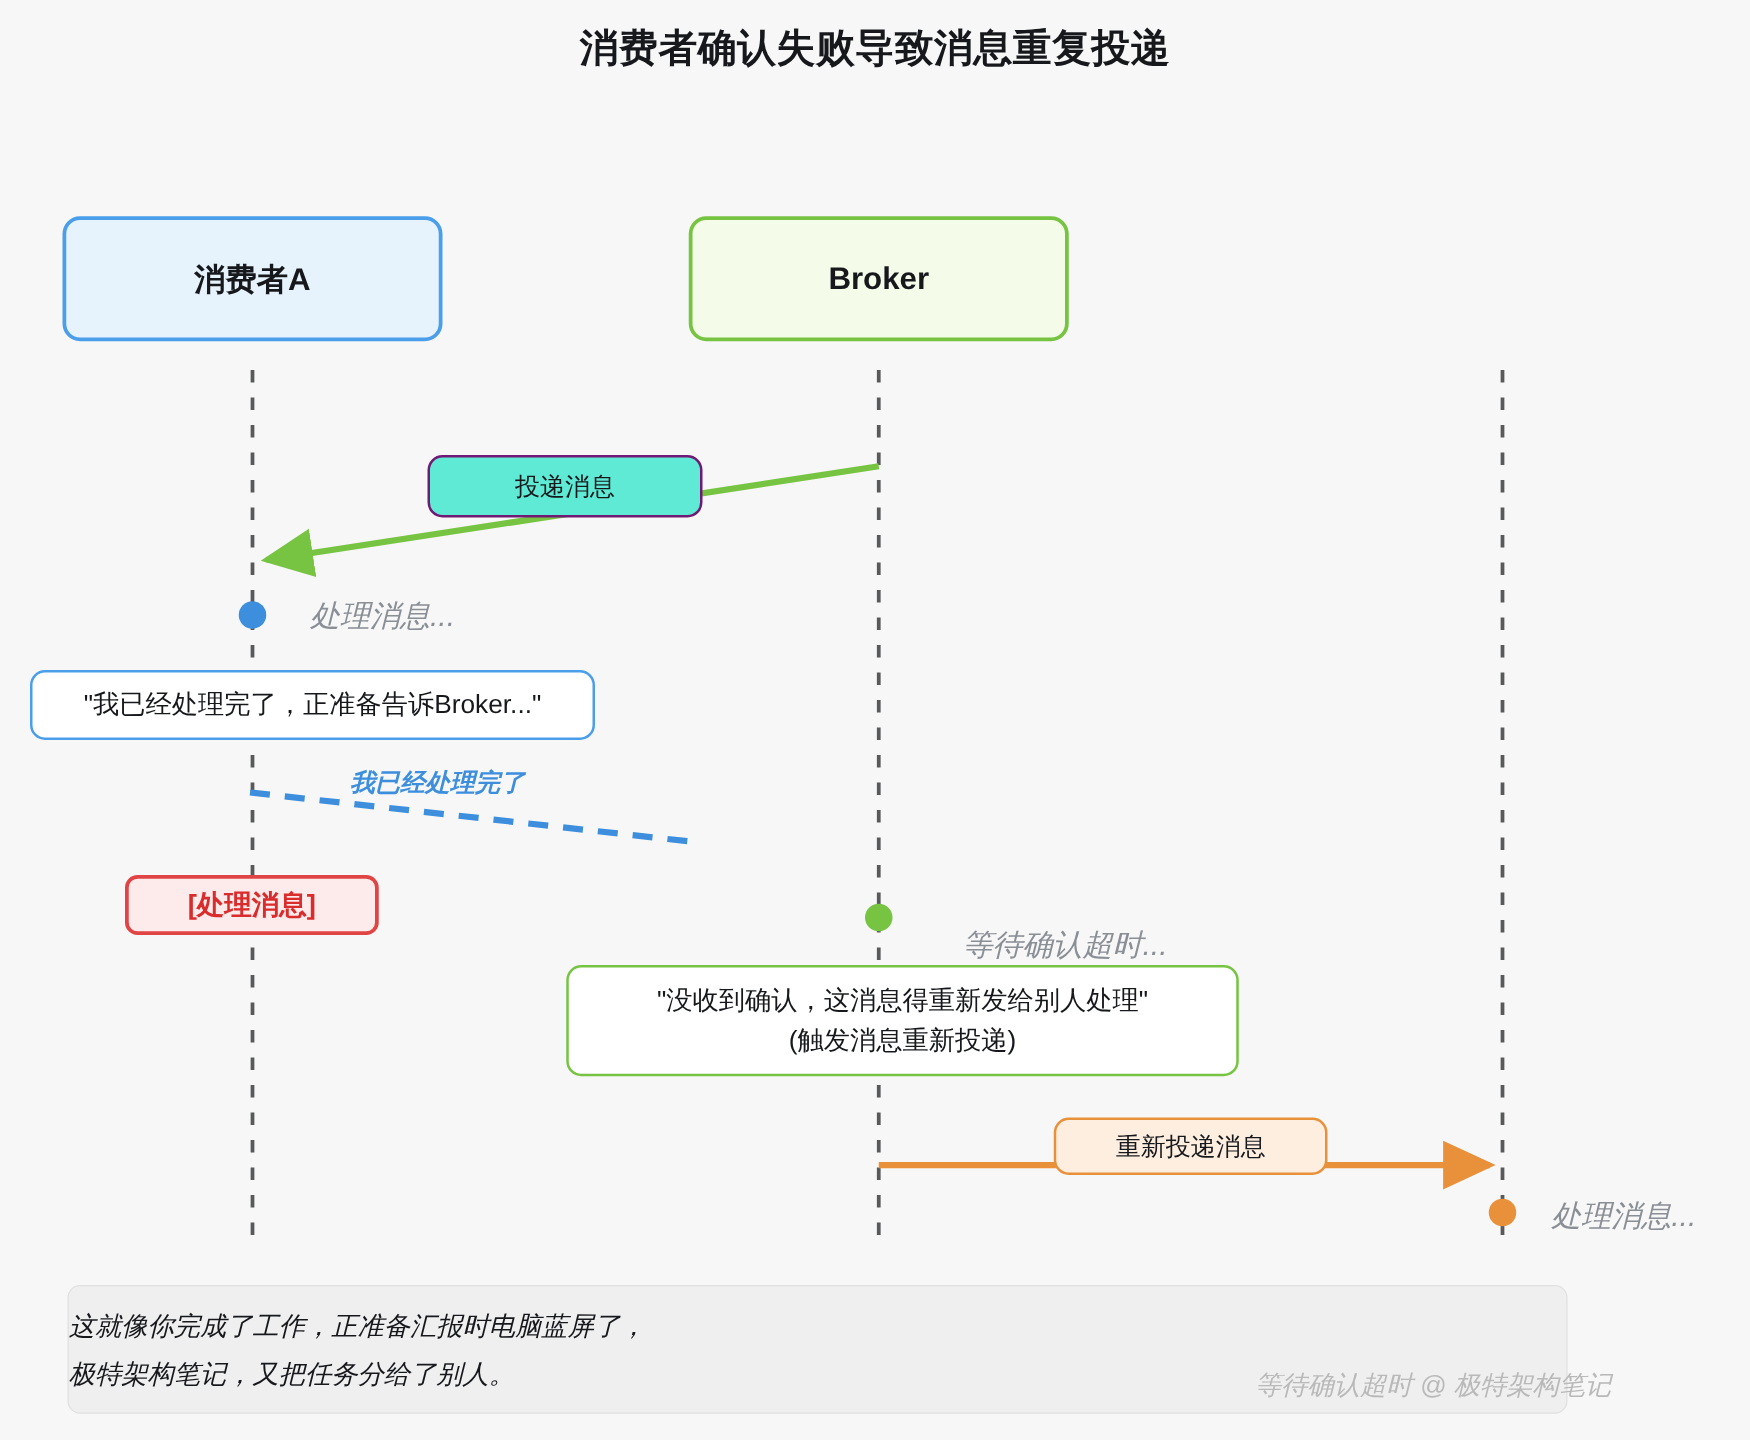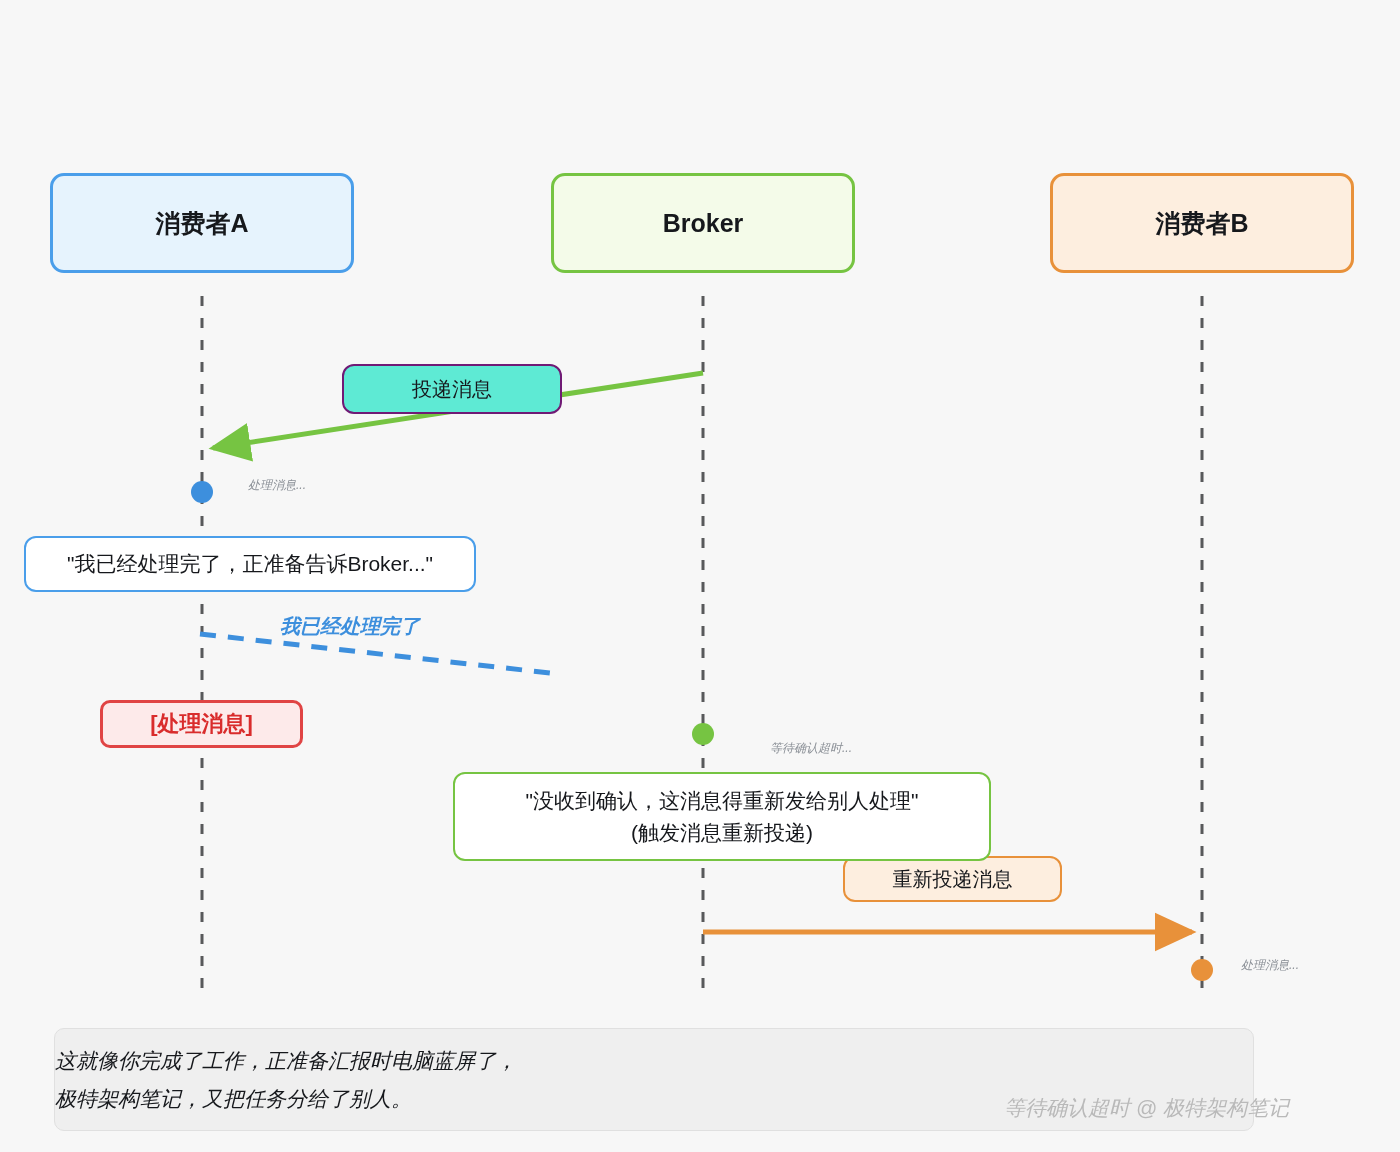--- a/index.html
+++ b/index.html
@@ -81,29 +81,29 @@
   }
   .msg-label.orange {
     background: #fdeedf;
     border: 2px solid #e8913a;
   }
   #label-deliver {
     left: 342px; top: 364px;
     width: 220px; height: 50px;
   }
   #label-redeliver {
-    left: 843px; top: 856px;
+    left: 843px; top: 894px;
     width: 219px; height: 46px;
   }
 
   
   .activity-note {
     position: absolute;
     font-style: italic;
-    font-size: 12px;
+    font-size: 24px;
     color: #8a8f96;
     white-space: nowrap;
   }
   #note-processing-a { left: 248px; top: 477px; }
   #note-wait-timeout { left: 770px; top: 740px; }
   #note-processing-b { left: 1241px; top: 957px; }
 
   
   #note-prepare-ack {
     position: absolute;
@@ -184,20 +184,21 @@
     font-style: italic;
     color: #b9b9b9;
     white-space: nowrap;
   }
 </style>
 </head>
 <body>
 
 <div id="diagram-root">
 
+  <div class="diagram-title">消费者确认失败导致消息重复投递</div>
 
   <svg id="svg-layer" viewBox="0 0 1400 1152" xmlns="http://www.w3.org/2000/svg">
     <defs>
       <marker id="arrow-green" markerWidth="9" markerHeight="9" refX="7.5" refY="4.5" orient="auto" markerUnits="strokeWidth">
         <path d="M0,0.6 L8.4,4.5 L0,8.4 Z" fill="#76c442"></path>
       </marker>
       <marker id="arrow-orange" markerWidth="9" markerHeight="9" refX="7.5" refY="4.5" orient="auto" markerUnits="strokeWidth">
         <path d="M0,0.6 L8.4,4.5 L0,8.4 Z" fill="#e8913a"></path>
       </marker>
     </defs>
@@ -218,23 +219,20 @@
 
     <circle cx="1202" cy="970" r="11" fill="#e8913a"></circle>
   </svg>
 
   <div class="participant p-a">
     <span>消费者A</span>
   </div>
   <div class="participant p-broker">
     <span>Broker</span>
   </div>
-  <div class="participant p-b">
-    <span>消费者B</span>
-  </div>
 
   <div class="msg-label green" id="label-deliver">
     <span>投递消息</span>
   </div>
 
   <div id="note-prepare-ack">我已经处理完了</div>
 
   <div class="msg-label orange" id="label-redeliver">
     <span>重新投递消息</span>
   </div>

